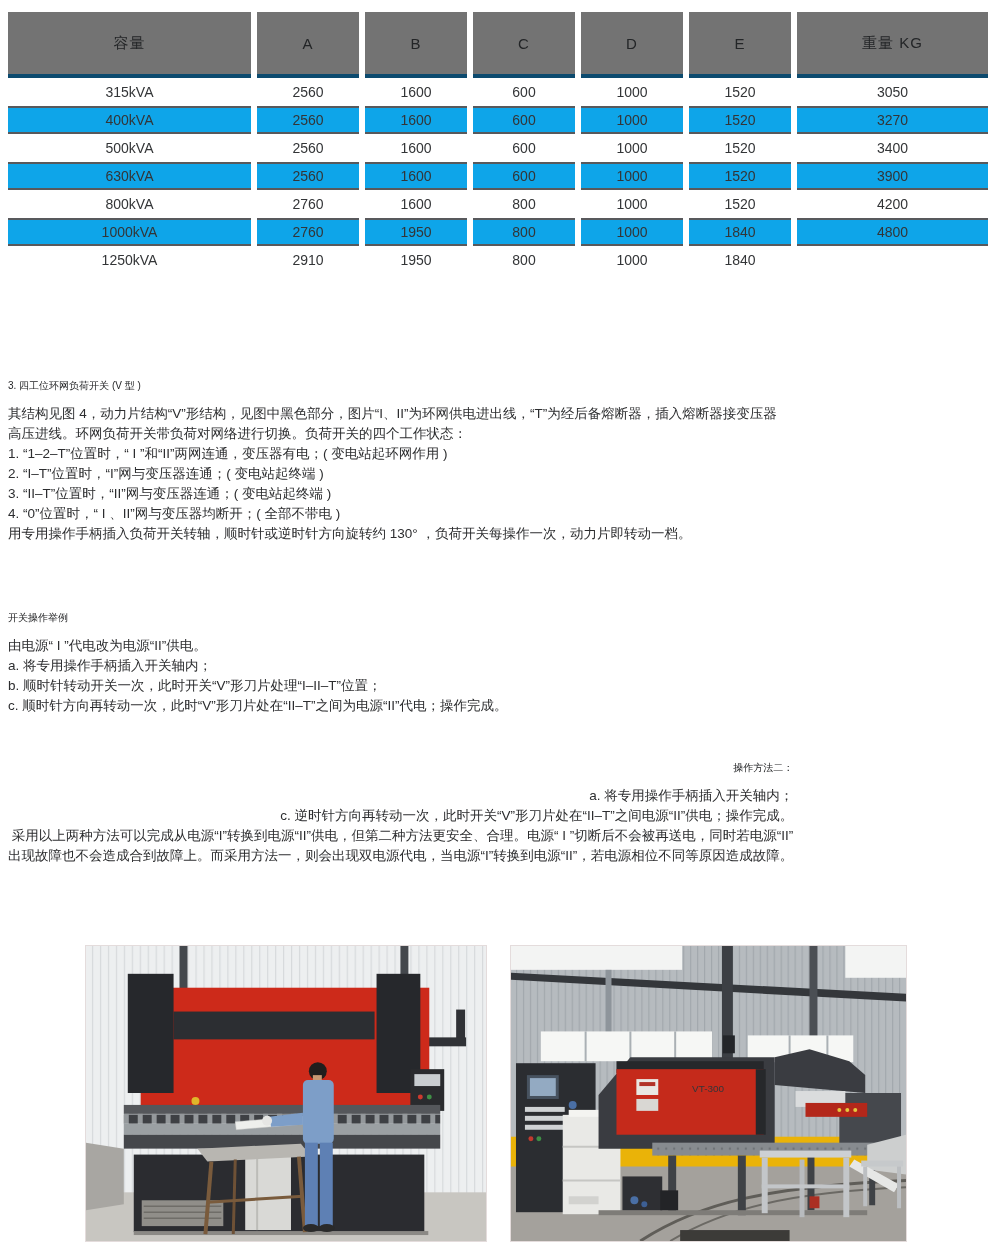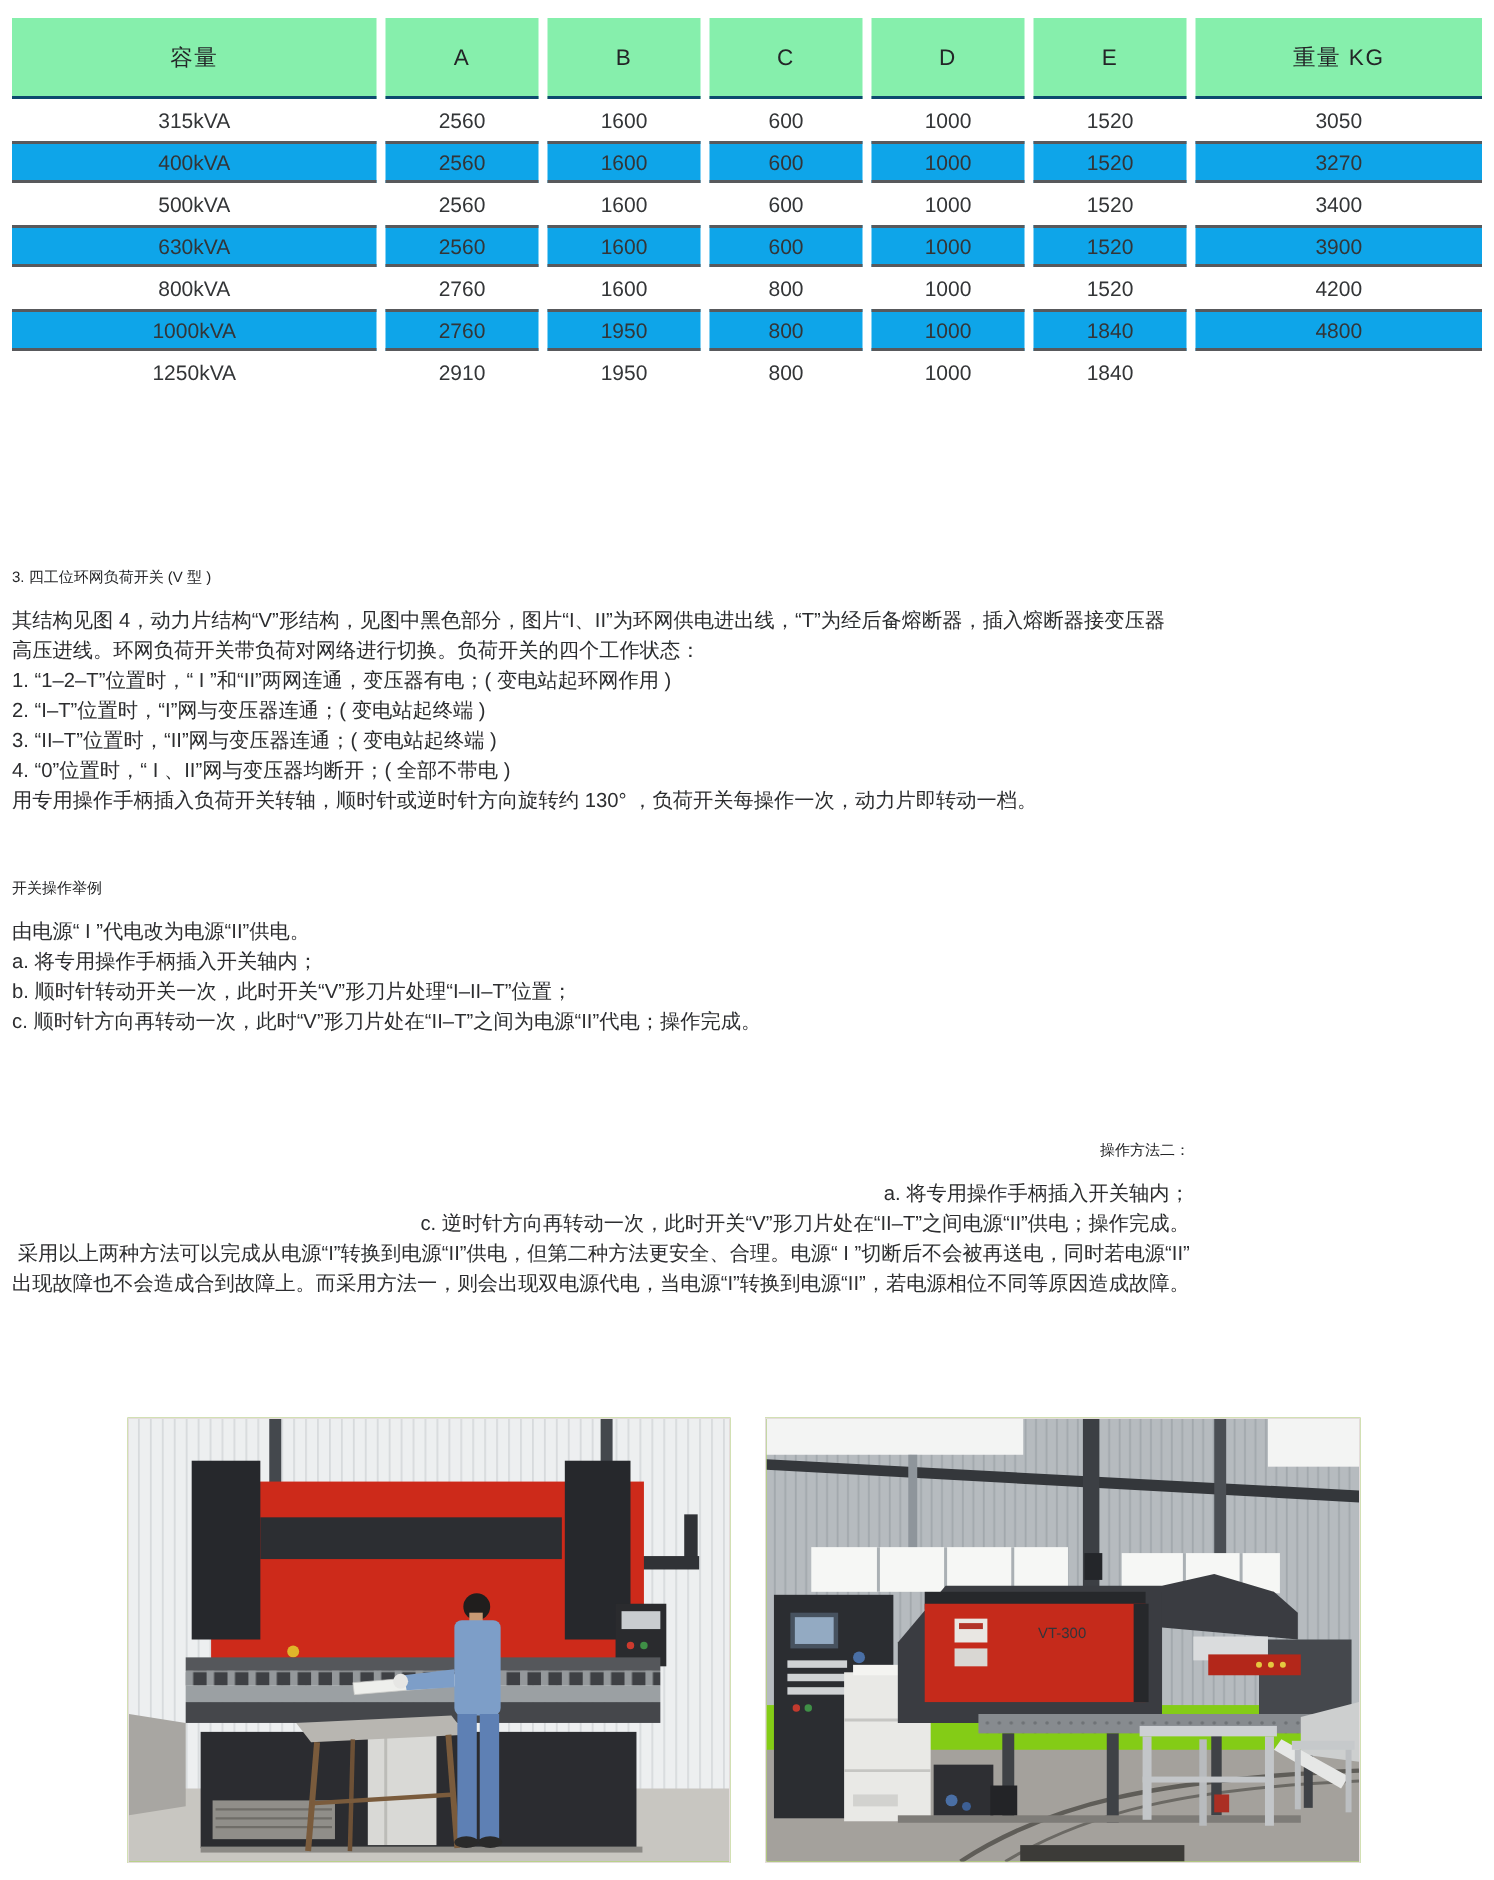--- a/index.html
+++ b/index.html
@@ -7,43 +7,43 @@
     width:996px;height:1253px;position:relative;background:#ffffff;
     font-family:"Liberation Sans","DejaVu Sans",sans-serif;
     color:#2e2f31;overflow:hidden;
   }
   *{box-sizing:border-box;}
 
   
   .spec-table{position:absolute;left:8px;top:12px;width:980px;}
   .thead,.trow{display:grid;grid-template-columns:243px 102px 102px 102px 102px 102px 1fr;column-gap:6px;}
   .thead .cell{
-    background:#86efac;height:54px;border-bottom:2px solid #0c4a6e;
+    background:#737373;height:66px;border-bottom:4px solid #0c4a6e;
     display:flex;align-items:center;justify-content:center;
     font-size:15px;color:#232527;letter-spacing:1px;
   }
   .trow{height:28px;}
   .trow .cell{
     display:flex;align-items:center;justify-content:center;
     font-size:14px;color:#333537;height:100%;
   }
   .trow.alt .cell{
     background:#0ea5e9;border-top:2px solid #58595c;border-bottom:2px solid #58595c;
   }
 
   
   .txt{position:absolute;left:8px;white-space:nowrap;}
   .line{font-size:13.5px;line-height:20px;color:#2c2d2f;}
   .heading{font-size:10px;line-height:20px;color:#242527;margin-bottom:8px;}
   #sec-switch{top:376px;}
-  #sec-example{top:583px;}
+  #sec-example{top:608px;}
   #sec-method2{top:758px;text-align:right;}
 
   
-  .photo{position:absolute;top:945px;height:297px;border:1px solid #e4dcdc;background:#84cc16;}
+  .photo{position:absolute;top:945px;height:297px;border:1px solid #e4dcdc;background:#eab308;}
   #photo-left{left:85px;width:402px;}
   #photo-right{left:510px;width:397px;}
   .photo svg{display:block;width:100%;height:100%;}
 </style>
 </head>
 <body>
 
 <div class="spec-table">
   <div class="thead">
       <div class="cell">容量</div>

